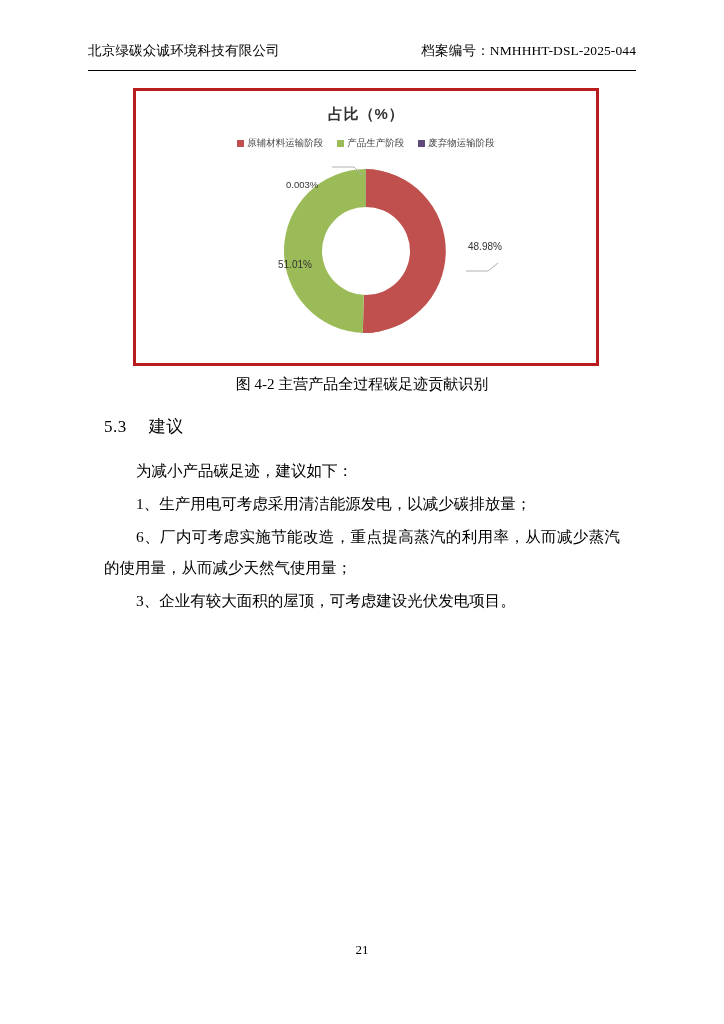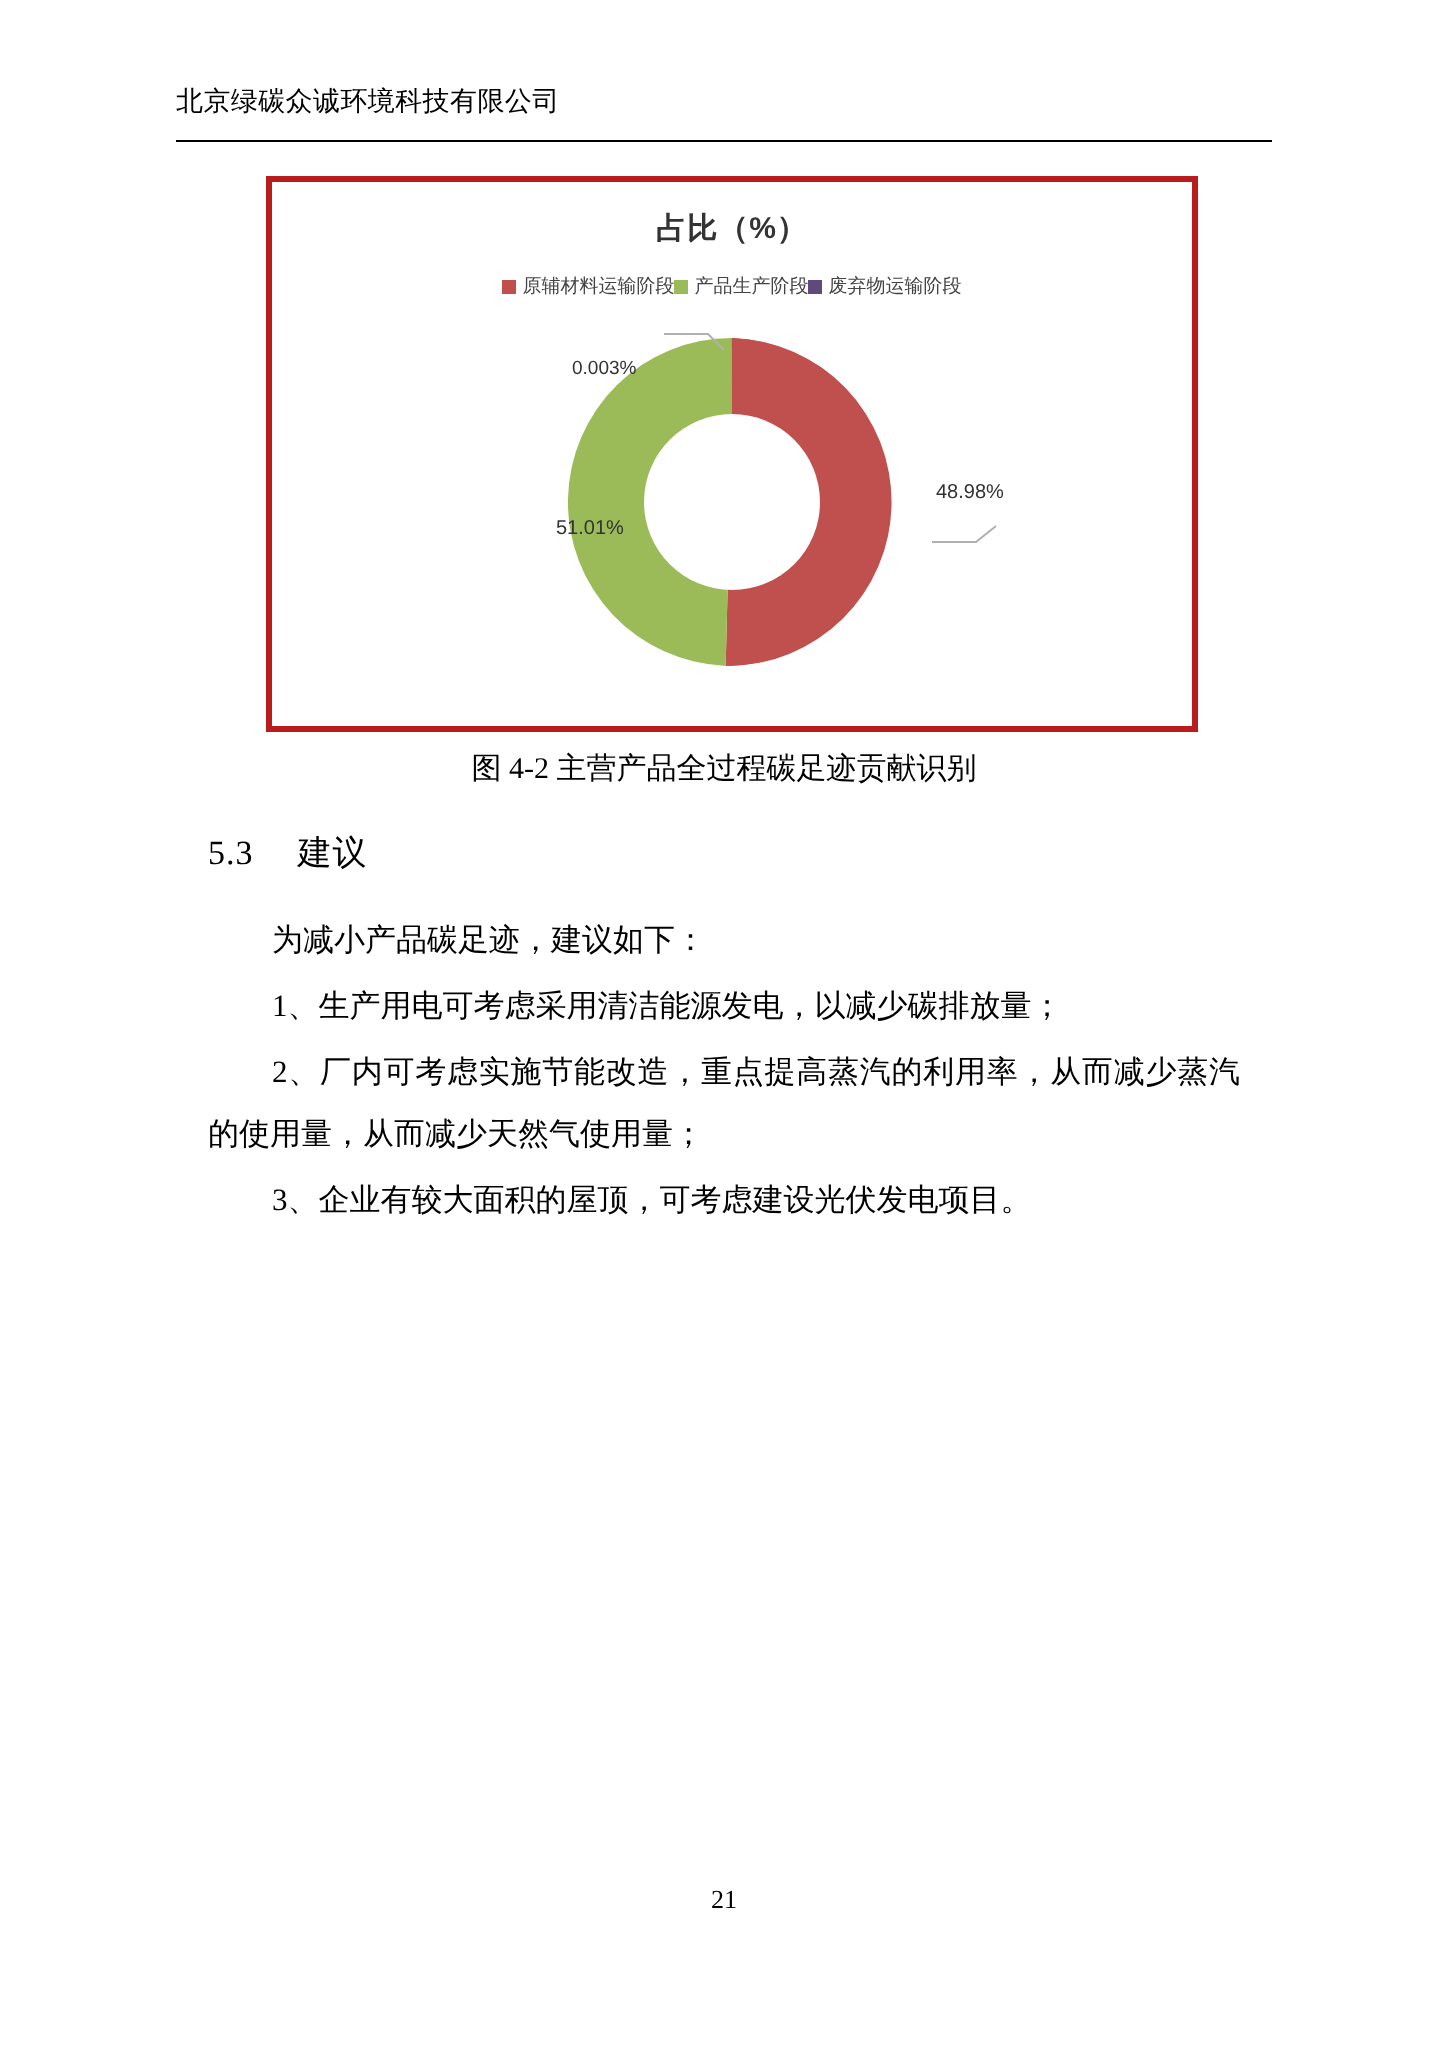--- a/index.html
+++ b/index.html
@@ -72,20 +72,21 @@
     color: #333;
     letter-spacing: 0.5px;
   }
   .legend {
     position: absolute;
     left: 0;
     top: 46px;
     width: 100%;
     display: flex;
     justify-content: center;
+    gap: 14px;
     font-size: 9.5px;
     font-family: "Liberation Sans", sans-serif;
     color: #444;
   }
   .legend-item {
     display: flex;
     align-items: center;
     gap: 3px;
     white-space: nowrap;
   }
@@ -183,20 +184,23 @@
     font-family: "Liberation Serif", serif;
   }
 </style>
 </head>
 <body>
 
 <div class="page">
 
   <div class="header">
     <div class="header-left">北京绿碳众诚环境科技有限公司</div>
+    <div class="header-right">
+      <span class="label">档案编号：</span><span class="code">NMHHHT-DSL-2025-044</span>
+    </div>
   </div>
   <div class="header-rule"></div>
 
   <div class="figure-box">
     <div class="chart-title">占比（%）</div>
 
     <div class="legend">
       <div class="legend-item">
         <span class="legend-swatch" style="background:#c0504d"></span>
         <span>原辅材料运输阶段</span>
@@ -251,18 +255,18 @@
 
   <div class="fig-caption">图 4-2 主营产品全过程碳足迹贡献识别</div>
 
   <div class="section-heading">
     <span class="num">5.3</span><span>建议</span>
   </div>
 
   <div class="body">
     <p>为减小产品碳足迹，建议如下：</p>
     <p>1、生产用电可考虑采用清洁能源发电，以减少碳排放量；</p>
-    <p>2、厂内可考虑实施节能改造，重点提高蒸汽的利用率，从而减少蒸汽的使用量，从而减少天然气使用量；</p>
+    <p>6、厂内可考虑实施节能改造，重点提高蒸汽的利用率，从而减少蒸汽的使用量，从而减少天然气使用量；</p>
     <p>3、企业有较大面积的屋顶，可考虑建设光伏发电项目。</p>
   </div>
 
   <div class="page-number">21</div>
 </div>
 
 </body></html>

